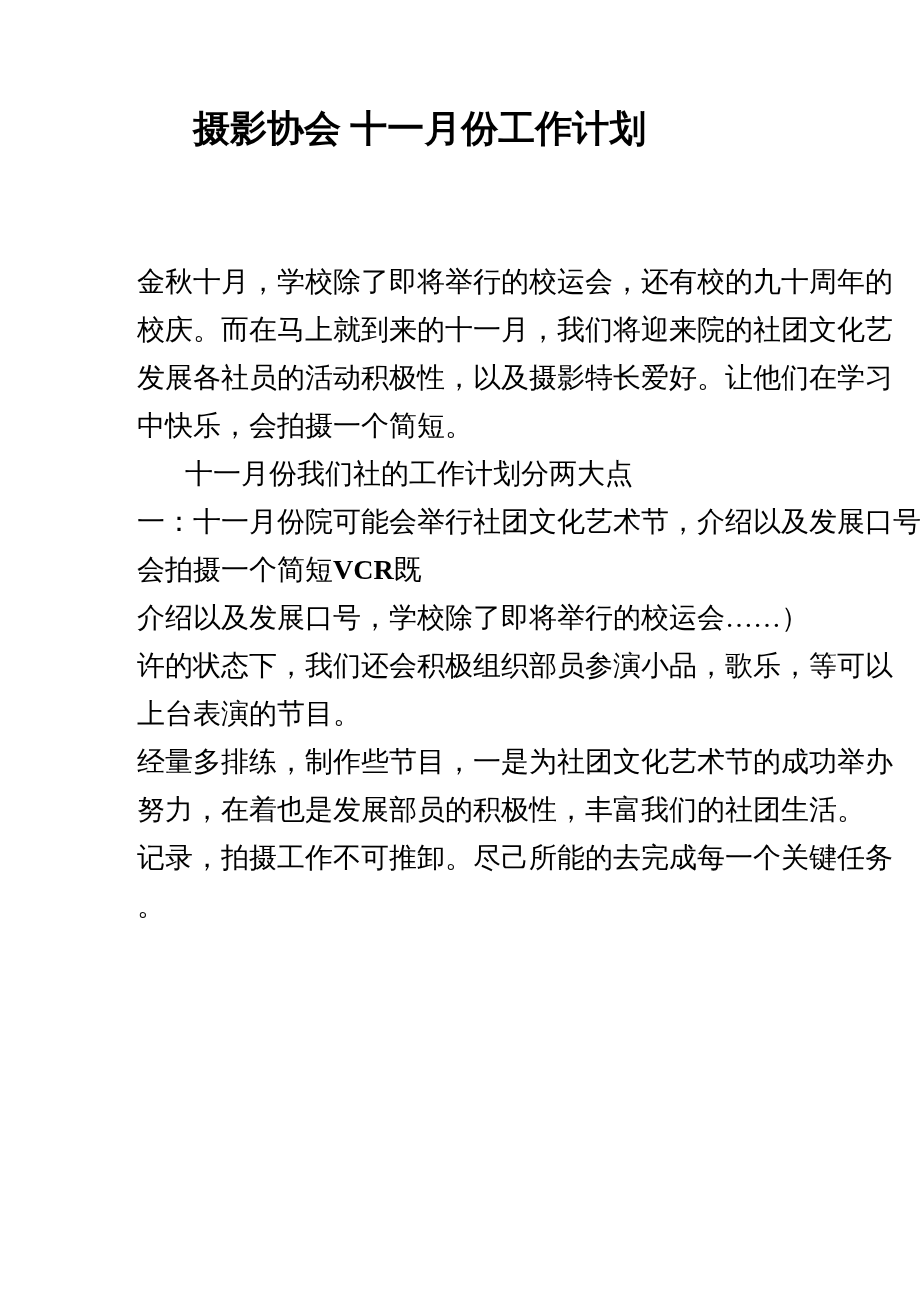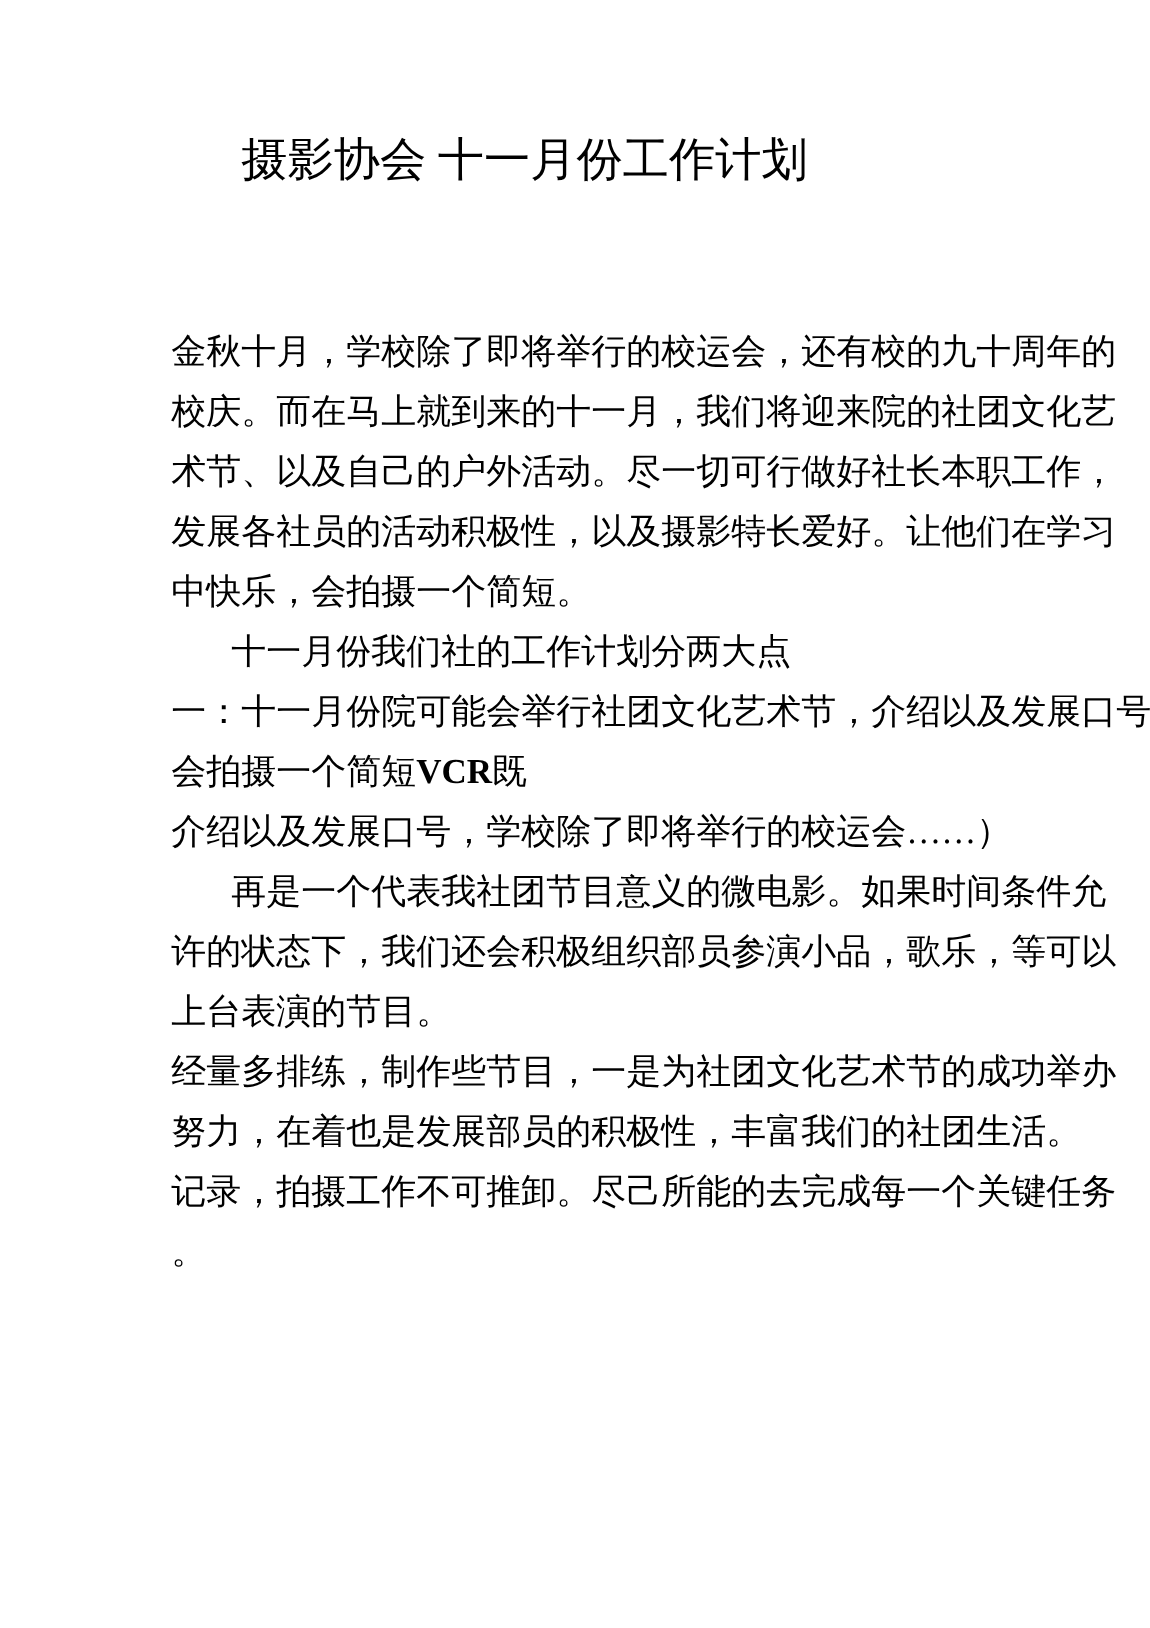--- a/index.html
+++ b/index.html
@@ -16,21 +16,21 @@
     font-family: "Liberation Serif", "DejaVu Serif", serif;
     color: #000000;
   }
   .doc-title {
     position: absolute;
     left: 193px;
     top: 102px;
     margin: 0;
     font-size: 37px;
     line-height: 54px;
-    font-weight: 400;
+    font-weight: 700;
     white-space: nowrap;
     letter-spacing: 0px;
   }
   .doc-body {
     position: absolute;
     left: 137px;
     top: 258px;
     width: 700px;
   }
   .line {
@@ -49,28 +49,26 @@
   }
 </style>
 </head>
 <body>
 
 <div class="page">
   <h1 class="doc-title">摄影协会 十一月份工作计划</h1>
   <div class="doc-body" id="doc-body">
       <div class="line"><span class="">金秋十月，学校除了即将举行的校运会，还有校的九十周年的</span></div>
       <div class="line"><span class="">校庆。而在马上就到来的十一月，我们将迎来院的社团文化艺</span></div>
-      <div class="line"><span class="">术节、以及自己的户外活动。尽一切可行做好社长本职工作，</span></div>
       <div class="line"><span class="">发展各社员的活动积极性，以及摄影特长爱好。让他们在学习</span></div>
       <div class="line"><span class="">中快乐，会拍摄一个简短。</span></div>
       <div class="line indent"><span class="">十一月份我们社的工作计划分两大点</span></div>
       <div class="line"><span class="">一：十一月份院可能会举行社团文化艺术节，介绍以及发展口号</span></div>
       <div class="line"><span class="">会拍摄一个简短</span><span class="seg-bold">VCR</span><span class="">既</span></div>
       <div class="line"><span class="">介绍以及发展口号，学校除了即将举行的校运会……）</span></div>
-      <div class="line indent"><span class="">再是一个代表我社团节目意义的微电影。如果时间条件允</span></div>
       <div class="line"><span class="">许的状态下，我们还会积极组织部员参演小品，歌乐，等可以</span></div>
       <div class="line"><span class="">上台表演的节目。</span></div>
       <div class="line"><span class="">经量多排练，制作些节目，一是为社团文化艺术节的成功举办</span></div>
       <div class="line"><span class="">努力，在着也是发展部员的积极性，丰富我们的社团生活。</span></div>
       <div class="line"><span class="">记录，拍摄工作不可推卸。尽己所能的去完成每一个关键任务</span></div>
       <div class="line"><span class="">。</span></div>
     </div>
 </div>
 
 </body></html>

